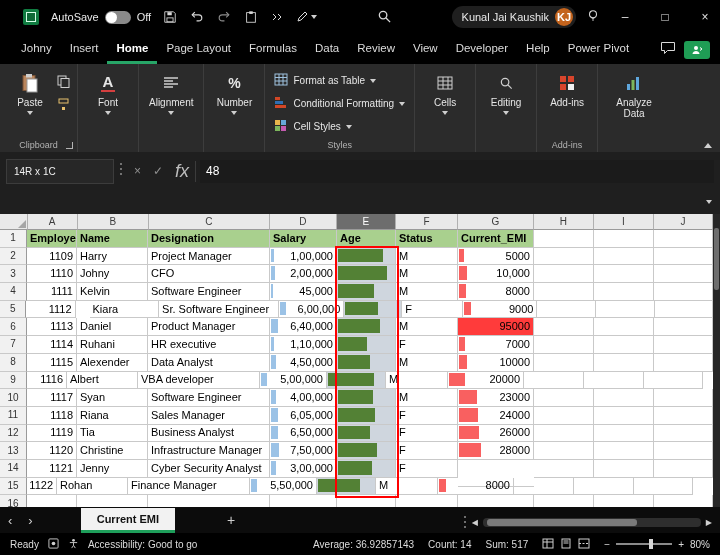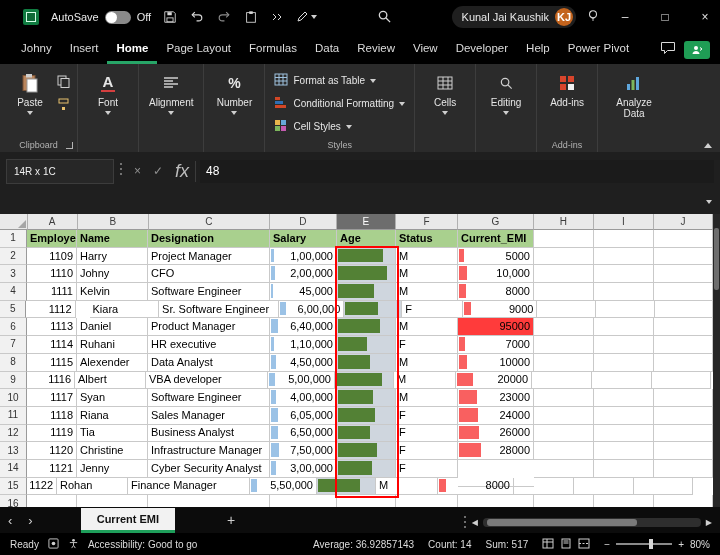--- a/index.html
+++ b/index.html
@@ -544,21 +544,21 @@
           <div class="g-cell num rel" style="width: 76px;">
             <span class="bar red" style="width:11%"></span>
             <span class="v">10000</span>
           </div>
           <div class="g-cell" style="width: 60px;"></div>
           <div class="g-cell" style="width: 60px;"></div>
           <div class="g-cell" style="width: 59px;"></div>
         </div>
         <div class="g-row">
           <div class="g-cell row-hdr" style="width: 27px;">9</div>
-          <div class="g-cell num" style="width: 48px;">1116</div>
+          <div class="g-cell num" style="width: 40px;">1116</div>
           <div class="g-cell" style="width: 71px;">Albert</div>
           <div class="g-cell" style="width: 122px;">VBA developer</div>
           <div class="g-cell num rel" style="width: 67px;">
             <span class="bar blue" style="width:9%"></span>
             <span class="v">5,00,000</span>
           </div>
           <div class="g-cell rel selcell" style="width: 59px;">
             <span class="bar green" style="width:80%"></span>
           </div>
           <div class="g-cell" style="width: 62px;">M</div>

